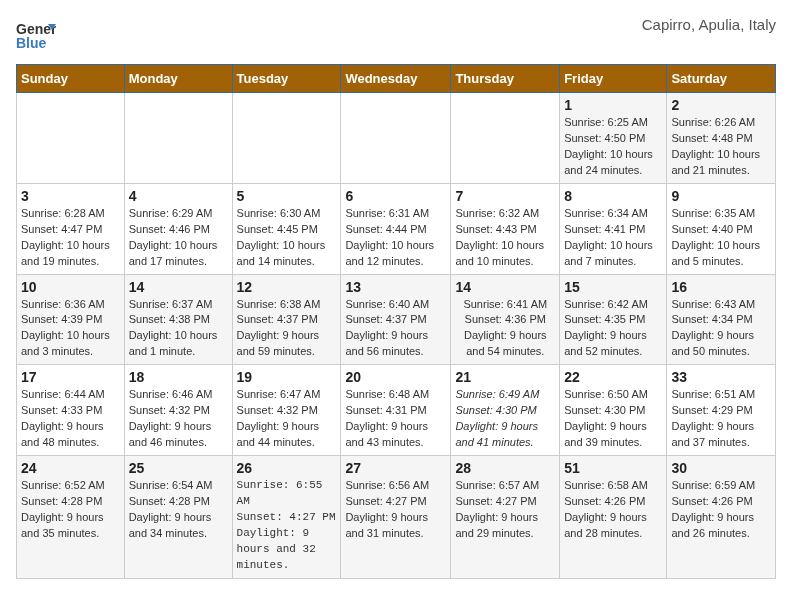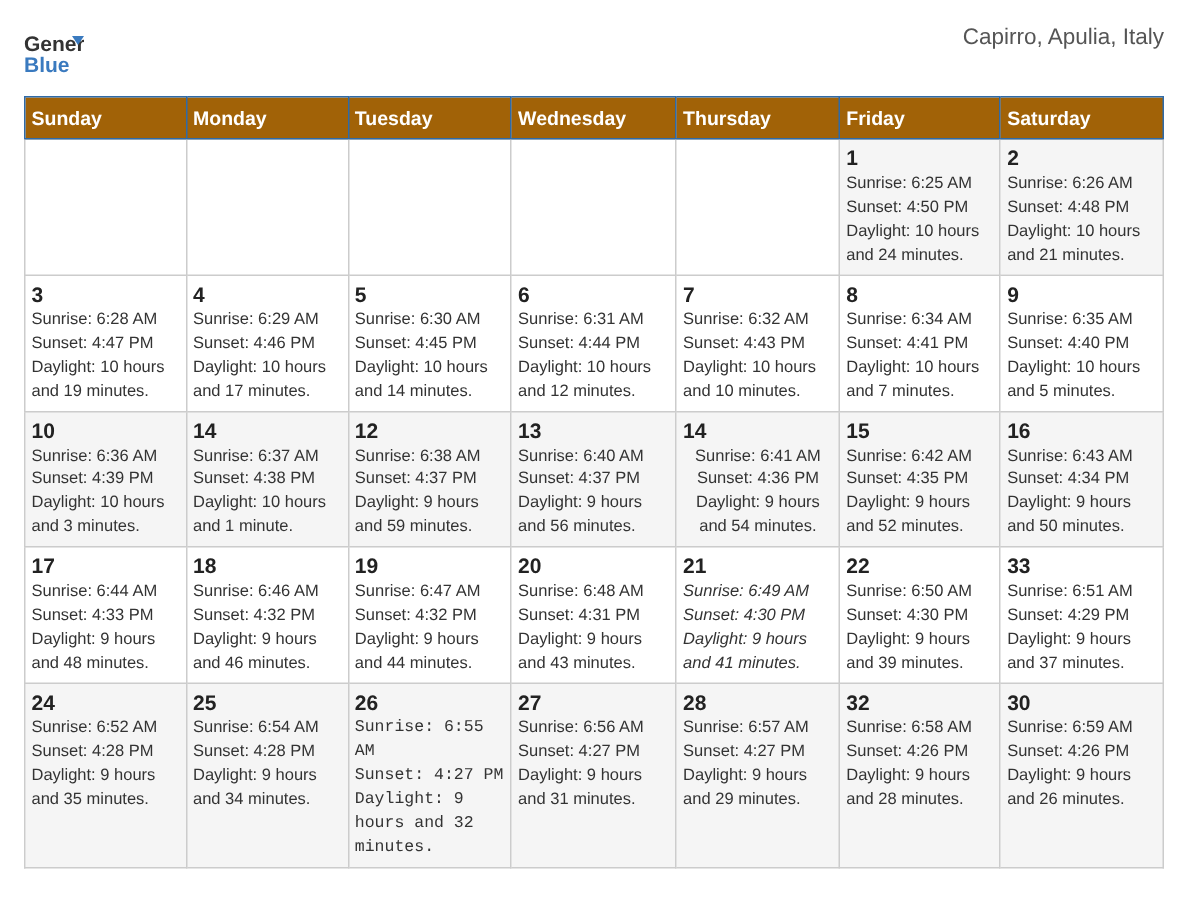--- a/index.html
+++ b/index.html
@@ -283,21 +283,21 @@
 Sunset: 4:27 PM
 Daylight: 9 hours and 31 minutes.</div>
         </td>
         <td>
           <span class="day-number">28</span>
           <div class="day-info" style="white-space: pre-line;">Sunrise: 6:57 AM
 Sunset: 4:27 PM
 Daylight: 9 hours and 29 minutes.</div>
         </td>
         <td>
-          <span class="day-number">32</span>
+          <span class="day-number">51</span>
           <div class="day-info" style="white-space: pre-line;">Sunrise: 6:58 AM
 Sunset: 4:26 PM
 Daylight: 9 hours and 28 minutes.</div>
         </td>
         <td>
           <span class="day-number">30</span>
           <div class="day-info" style="white-space: pre-line;">Sunrise: 6:59 AM
 Sunset: 4:26 PM
 Daylight: 9 hours and 26 minutes.</div>
         </td>

